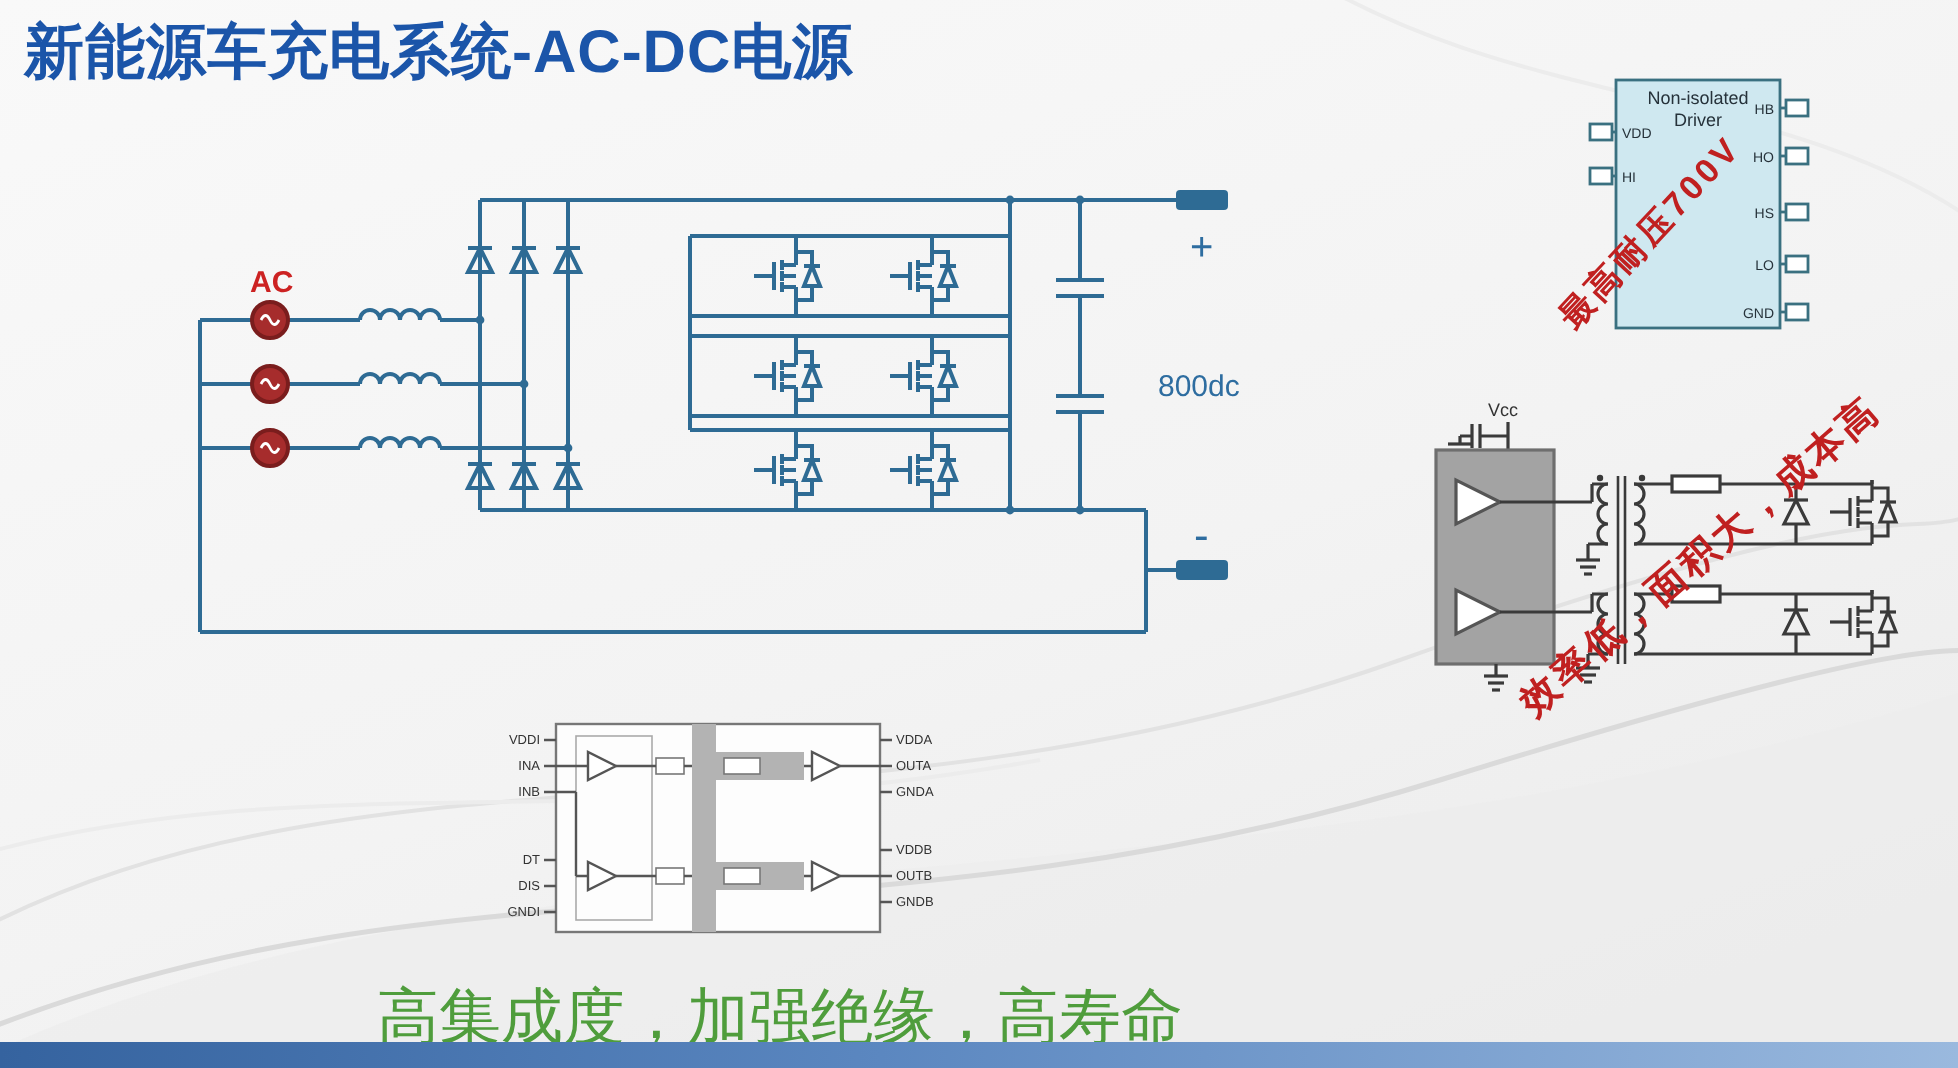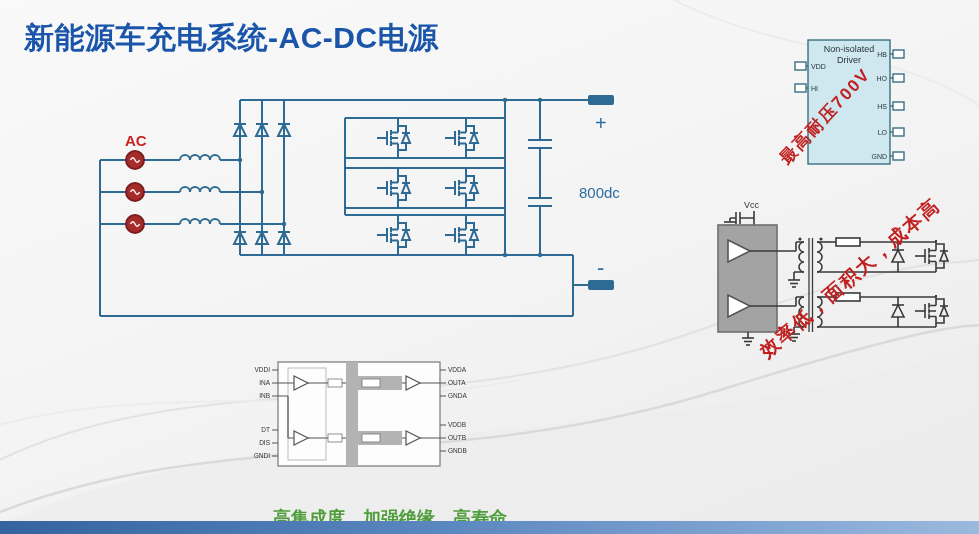--- a/index.html
+++ b/index.html
@@ -3,34 +3,34 @@
 <meta charset="utf-8">
 <style>
   html,body{margin:0;padding:0;background:#ffffff;}
   .slide{
     position:relative; width:979px; height:534px; overflow:hidden;
     font-family:"Liberation Sans","DejaVu Sans",sans-serif;
     background:linear-gradient(160deg,#f9f9f9 0%,#f3f3f3 55%,#eaeaea 100%);
   }
   .bg-svg{position:absolute;left:0;top:0;}
   .page-title{
-    position:absolute; left:8px; top:2px; margin:16px;
+    position:absolute; left:8px; top:2px; margin:4px;
     font-size:30px; font-weight:bold; color:#1b55a9; letter-spacing:0.5px;
     white-space:nowrap;
   }
   svg text{stroke:none;}
   .anno-red{
     position:absolute; color:#c02020; font-weight:bold; white-space:nowrap;
     transform-origin:0 50%; z-index:5; letter-spacing:2px;
   }
   .anno-chip{left:783px; top:150px; font-size:17px; transform:rotate(-47deg);}
   .anno-tf{left:763px; top:341px; font-size:19px; transform:rotate(-41deg);}
   .footer-text{
-    position:absolute; left:120px; top:506px; width:540px; text-align:center;
-    font-size:18px; font-weight:bold; color:#4f9d3c; white-space:nowrap;
+    position:absolute; left:120px; top:488px; width:540px; text-align:center;
+    font-size:31px; font-weight:normal; color:#4f9d3c; white-space:nowrap;
   }
   .bottom-bar{
     position:absolute; left:0; bottom:0; width:100%; height:13px;
     background:linear-gradient(90deg,#35639f 0%,#5b87c0 45%,#9ab9de 100%);
   }
   .abs{position:absolute;}
 </style>
 </head>
 <body>
 

